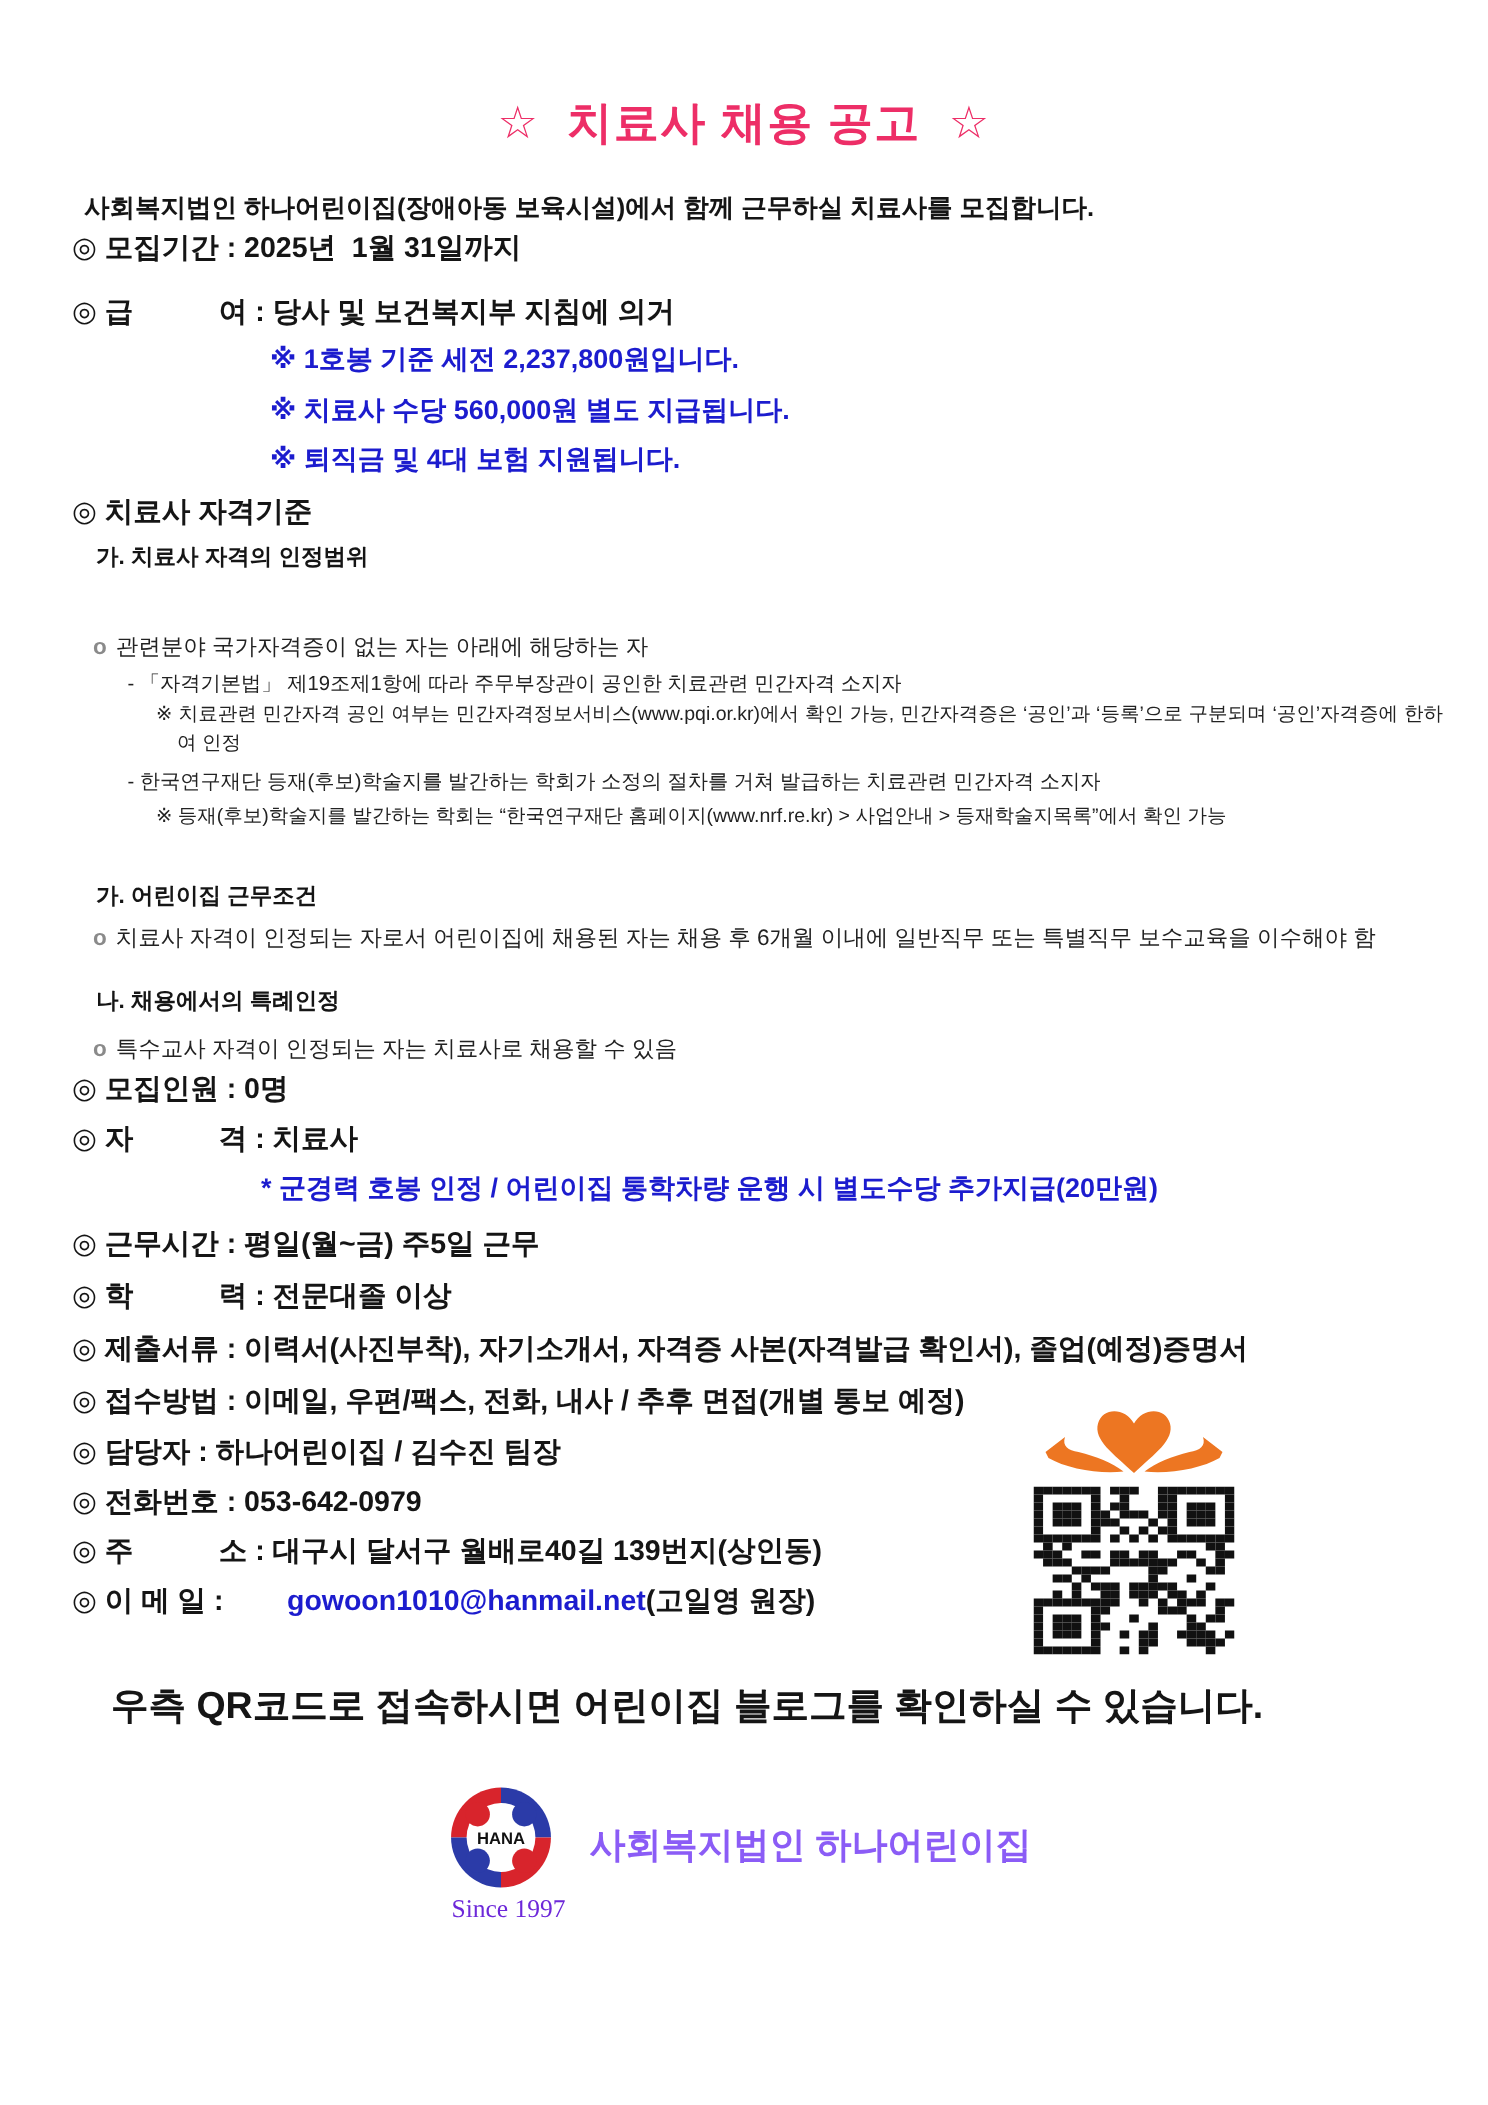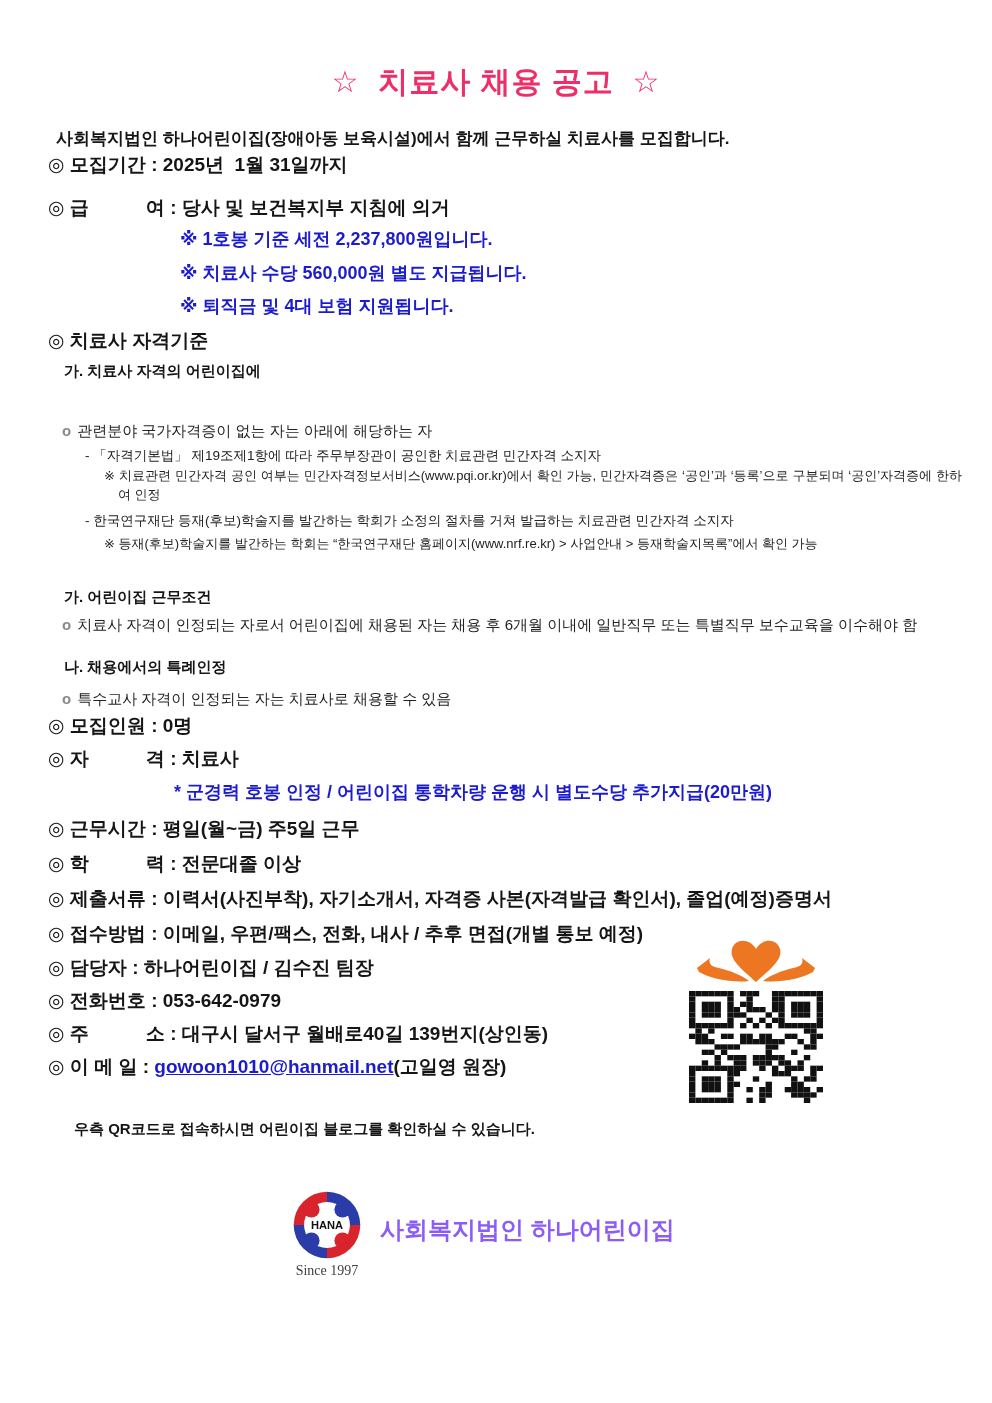--- a/index.html
+++ b/index.html
@@ -11,28 +11,28 @@
   .intro{left:56px;top:127px;font-size:17px;font-weight:bold;}
   .field{left:48px;font-size:19px;font-weight:bold;}
   .bluenote{left:180px;font-size:18px;font-weight:bold;color:#1C1CCE;}
   .subhead{left:64px;font-size:15px;font-weight:bold;}
   .obullet{left:62px;font-size:15px;font-weight:normal;color:#222;}
   .obullet .dot{color:#8a8a8a;font-weight:bold;margin-right:6px;}
   .dash{left:85px;font-size:13.5px;color:#222;}
   .note{left:104px;font-size:13px;color:#222;}
   .wrapnote{left:104px;top:466px;width:844px;font-size:13px;color:#222;white-space:normal;
             text-align:justify;line-height:19px;padding-left:14px;text-indent:-14px;}
-  .link-blue{color:#1C1CCE;text-decoration:underline;cursor:pointer;}
+  .link-blue{color:#1C1CCE;cursor:pointer;margin-left:37px;}
   .link-purple{color:#7D2B8E;text-decoration:underline;cursor:pointer;}
   .ul-purple{text-decoration:underline;text-decoration-color:#7D2B8E;}
   .plain{color:#151515;}
-  .qrnote{left:74px;top:1120px;font-size:15px;font-weight:bold;text-align:right;}
+  .qrnote{left:74px;top:1120px;font-size:25px;font-weight:bold;text-align:right;}
   #footer{position:absolute;left:290px;top:1188px;display:flex;align-items:flex-start;}
   #footer .logocol{display:flex;flex-direction:column;align-items:center;}
-  #footer .since{font-family:"Liberation Serif","DejaVu Serif",serif;font-size:14px;color:#404040;margin-top:1px;}
+  #footer .since{font-family:"Liberation Serif","DejaVu Serif",serif;font-size:17px;color:#6d28d9;margin-top:1px;margin-left:11px;}
   #footer .org{font-size:24px;font-weight:bold;color:#8b5cf6;margin:26px 0 0 16px;white-space:pre;}
   svg text{font-family:"Liberation Sans","DejaVu Sans",sans-serif;}
 </style>
 </head>
 <body>
 
 <div id="page">
 
   <div class="abs title">☆  치료사 채용 공고  ☆</div>
 
@@ -40,21 +40,21 @@
 
   <div class="abs field" style="top:152px">◎ 모집기간 : 2025년  1월 31일까지</div>
   <div class="abs field" style="top:195px">◎ 급　　　여 : 당사 및 보건복지부 지침에 의거</div>
 
   <div class="abs bluenote" style="top:227px">※ 1호봉 기준 세전 2,237,800원입니다.</div>
   <div class="abs bluenote" style="top:261px">※ 치료사 수당 560,000원 별도 지급됩니다.</div>
   <div class="abs bluenote" style="top:294px">※ 퇴직금 및 4대 보험 지원됩니다.</div>
 
   <div class="abs field" style="top:328px">◎ 치료사 자격기준</div>
 
-  <div class="abs subhead" style="top:362px">가. 치료사 자격의 어린이집에</div>
+  <div class="abs subhead" style="top:362px">가. 치료사 자격의 인정범위</div>
 
   <div class="abs obullet" style="top:422px"><span class="dot">o</span><span>관련분야 국가자격증이 없는 자는 아래에 해당하는 자</span></div>
 
   <div class="abs dash" style="top:447px">- 「자격기본법」 제19조제1항에 따라 주무부장관이 공인한 치료관련 민간자격 소지자</div>
   <div class="abs dash" style="top:512px">- 한국연구재단 등재(후보)학술지를 발간하는 학회가 소정의 절차를 거쳐 발급하는 치료관련 민간자격 소지자</div>
   <div class="abs wrapnote">※ 치료관련 민간자격 공인 여부는 민간자격정보서비스(www.pqi.or.kr)에서 확인 가능, 민간자격증은 ‘공인’과 ‘등록’으로 구분되며 ‘공인’자격증에 한하여 인정</div>
   <div class="abs note" style="top:535px">※ 등재(후보)학술지를 발간하는 학회는 “한국연구재단 홈페이지(www.nrf.re.kr) &gt; 사업안내 &gt; 등재학술지목록”에서 확인 가능</div>
 
   <div class="abs subhead" style="top:588px">가. 어린이집 근무조건</div>
   <div class="abs obullet" style="top:616px"><span class="dot">o</span><span>치료사 자격이 인정되는 자로서 어린이집에 채용된 자는 채용 후 6개월 이내에 일반직무 또는 특별직무 보수교육을 이수해야 함</span></div>

